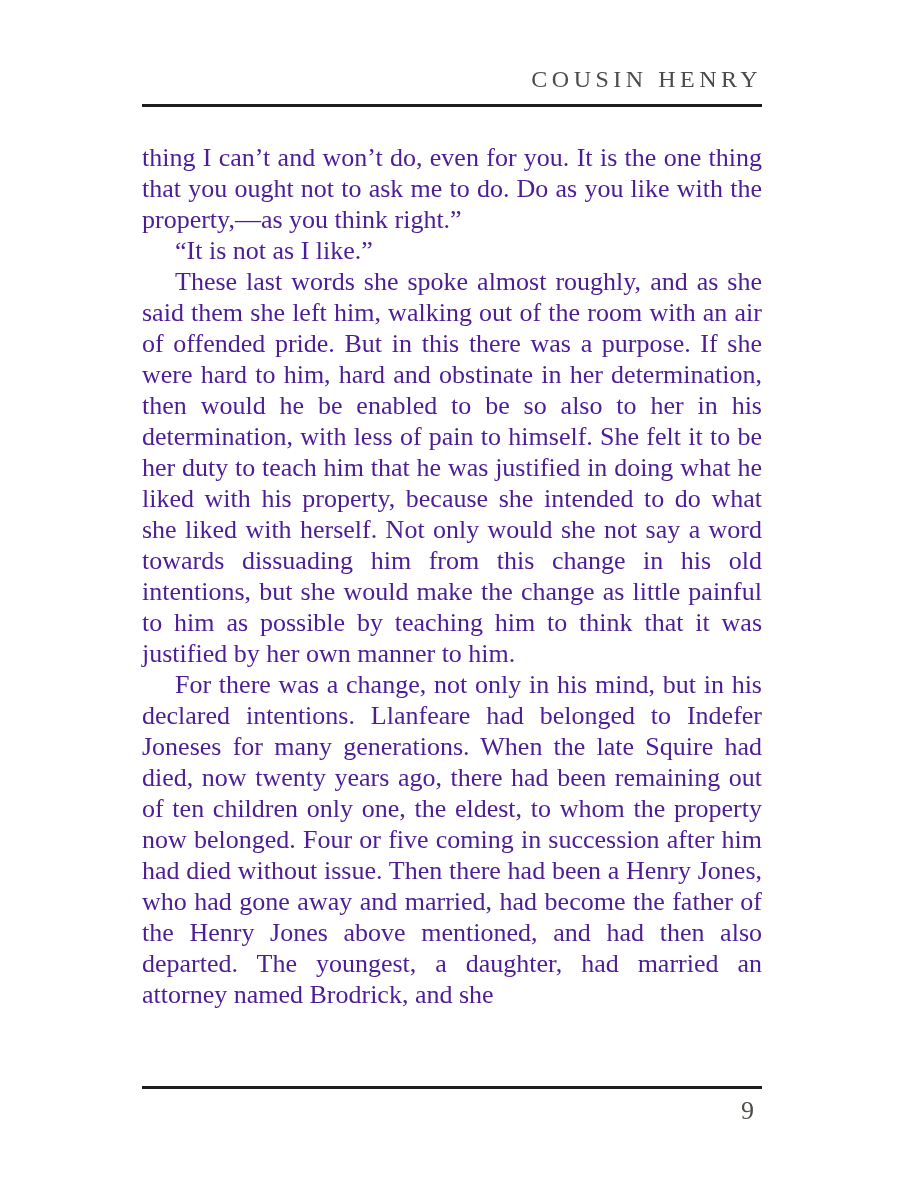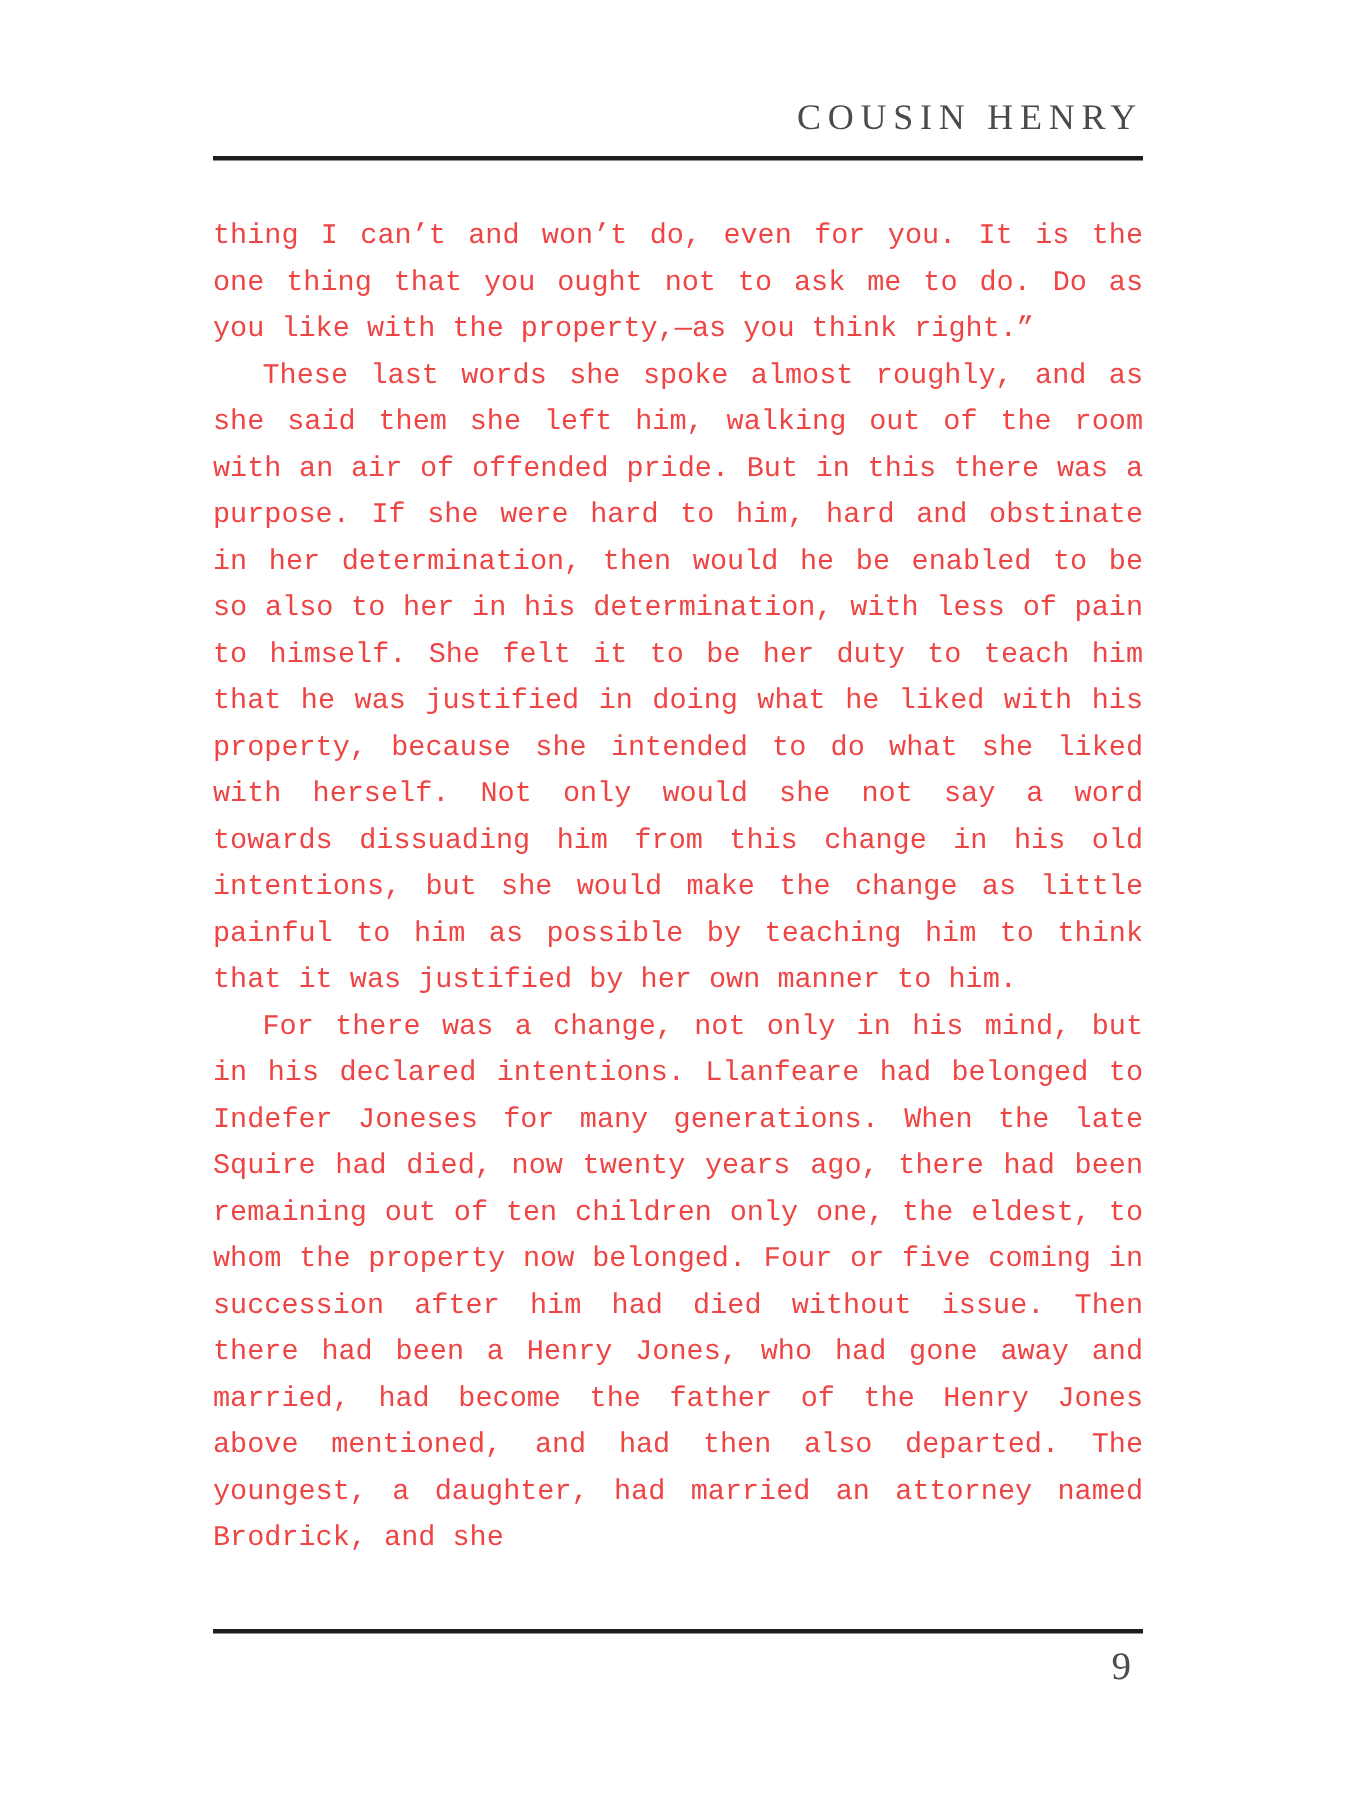--- a/index.html
+++ b/index.html
@@ -40,25 +40,24 @@
   }
   .footer-rule {
     top: 1086px;
     height: 2.5px;
   }
   .text-block {
     position: absolute;
     top: 142px;
     left: 142px;
     width: 620px;
-    font-size: 19px;
+    font-size: 26px;
     line-height: 31px;
     text-align: justify;
-    color: #ef4444;
-    font-family: Liberation Mono, monospace;
+    color: #4c1d95;
   }
   .text-block p {
     margin: 0;
     text-indent: 33px;
   }
   .text-block p.no-indent {
     text-indent: 0;
   }
   .page-number {
     position: absolute;
@@ -74,20 +73,21 @@
 <body>
 
 <div class="page">
 
   <div class="running-head">COUSIN HENRY</div>
 
   <div class="rule header-rule"></div>
 
   <div class="text-block">
     <p class="no-indent">thing I can’t and won’t do, even for you. It is the one thing that you ought not to ask me to do. Do as you like with the property,—as you think right.”</p>
+    <p>“It is not as I like.”</p>
     <p>These last words she spoke almost roughly, and as she said them she left him, walking out of the room with an air of offended pride. But in this there was a purpose. If she were hard to him, hard and obstinate in her determination, then would he be enabled to be so also to her in his determination, with less of pain to himself. She felt it to be her duty to teach him that he was justified in doing what he liked with his property, because she intended to do what she liked with herself. Not only would she not say a word towards dissuading him from this change in his old intentions, but she would make the change as little painful to him as possible by teaching him to think that it was justified by her own manner to him.</p>
     <p>For there was a change, not only in his mind, but in his declared intentions. Llanfeare had belonged to Indefer Joneses for many generations. When the late Squire had died, now twenty years ago, there had been remaining out of ten children only one, the eldest, to whom the property now belonged. Four or five coming in succession after him had died without issue. Then there had been a Henry Jones, who had gone away and married, had become the father of the Henry Jones above mentioned, and had then also departed. The youngest, a daughter, had married an attorney named Brodrick, and she</p>
   </div>
 
   <div class="rule footer-rule"></div>
 
   <div class="page-number">9</div>
 
 </div>
 

